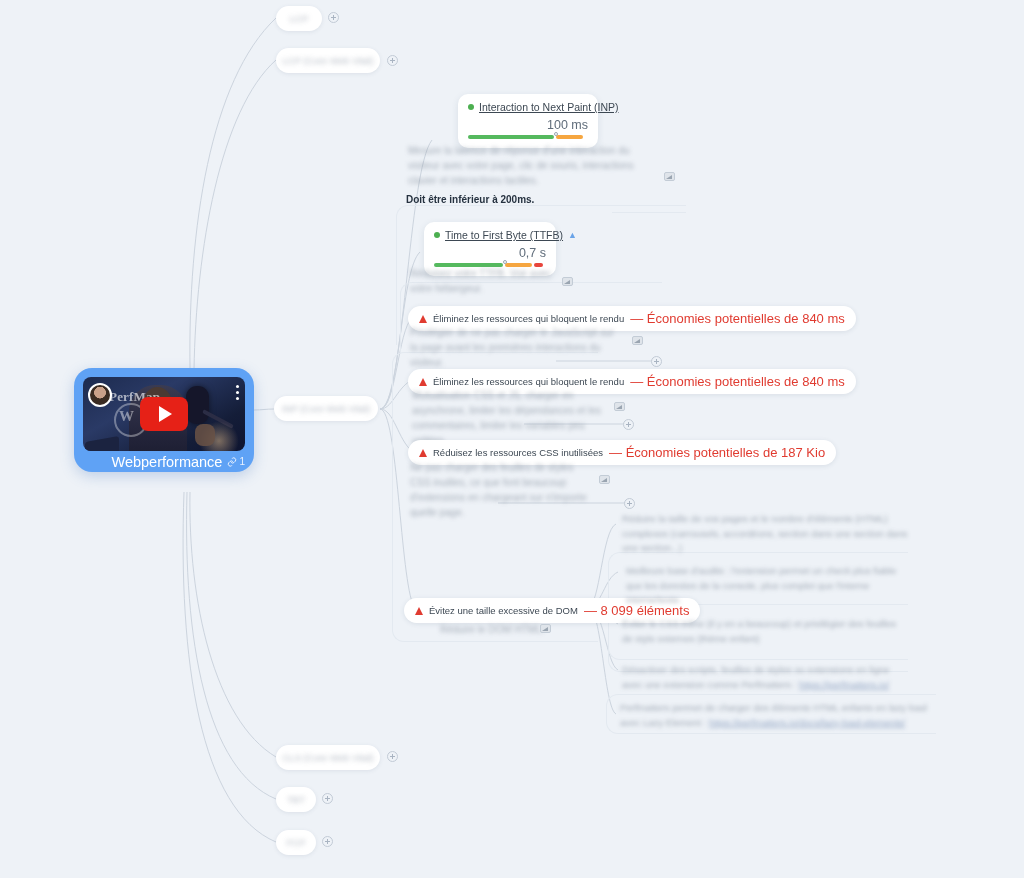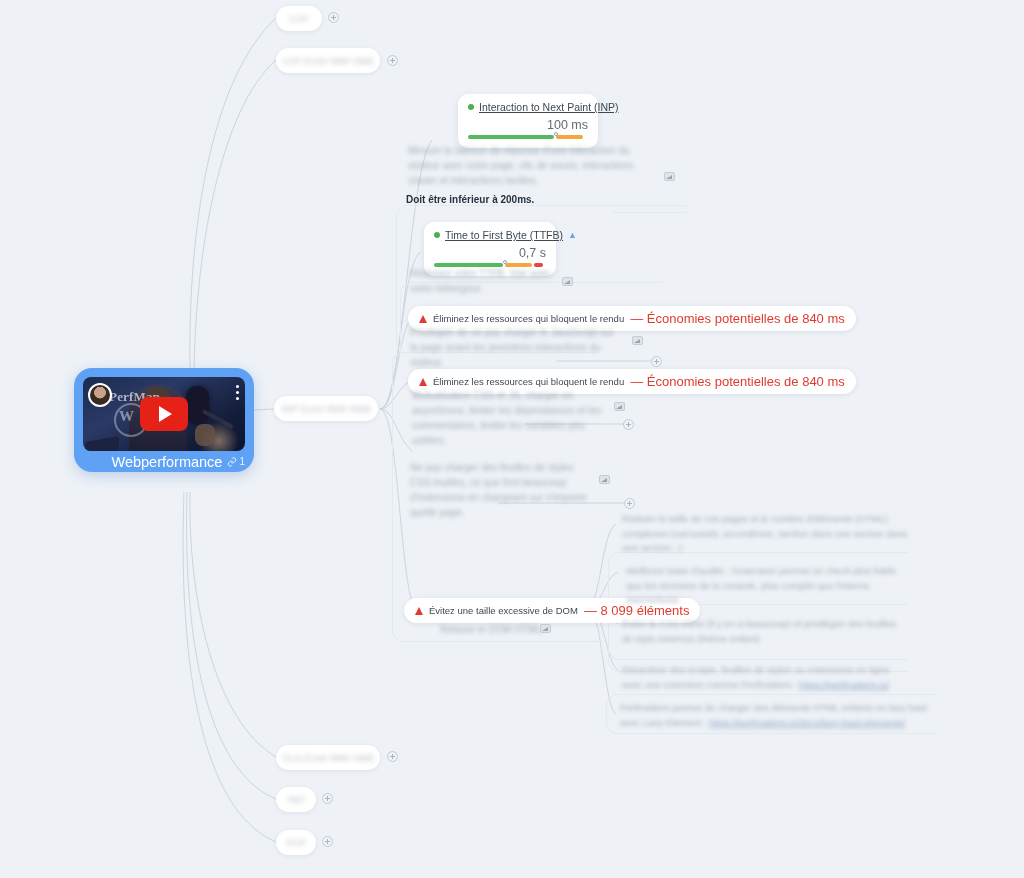--- a/index.html
+++ b/index.html
@@ -330,20 +330,25 @@
 
   <div class="audit" style="left:408px;top:369px;">
     <span class="tri"></span>
     <span class="audit-label">Éliminez les ressources qui bloquent le rendu</span>
     <span class="audit-saving">— Économies potentielles de 840 ms</span>
   </div>
   <p class="para" style="left:412px;top:388px;width:196px;margin:0;">Mutualisation CSS et JS, charger en asynchrone, limiter les dépendances et les commentaires, limiter les variables peu usitées.</p>
   <div class="img-chip" style="left:614px;top:402px;"></div>
   <div class="toggle" style="left:623px;top:419px;"></div>
 
+  <div class="audit" style="left:408px;top:440px;">
+    <span class="tri"></span>
+    <span class="audit-label">Réduisez les ressources CSS inutilisées</span>
+    <span class="audit-saving">— Économies potentielles de 187 Kio</span>
+  </div>
   <p class="para" style="left:410px;top:460px;width:184px;margin:0;">Ne pas charger des feuilles de styles CSS inutiles, ce que font beaucoup d'extensions en chargeant sur n'importe quelle page.</p>
   <div class="img-chip" style="left:599px;top:475px;"></div>
   <div class="toggle" style="left:624px;top:498px;"></div>
 
   <div class="audit" style="left:404px;top:598px;">
     <span class="tri"></span>
     <span class="audit-label">Évitez une taille excessive de DOM</span>
     <span class="audit-saving">— 8 099 éléments</span>
   </div>
   <p class="para" style="left:440px;top:622px;width:110px;margin:0;">Réduire le DOM HTML.</p>

